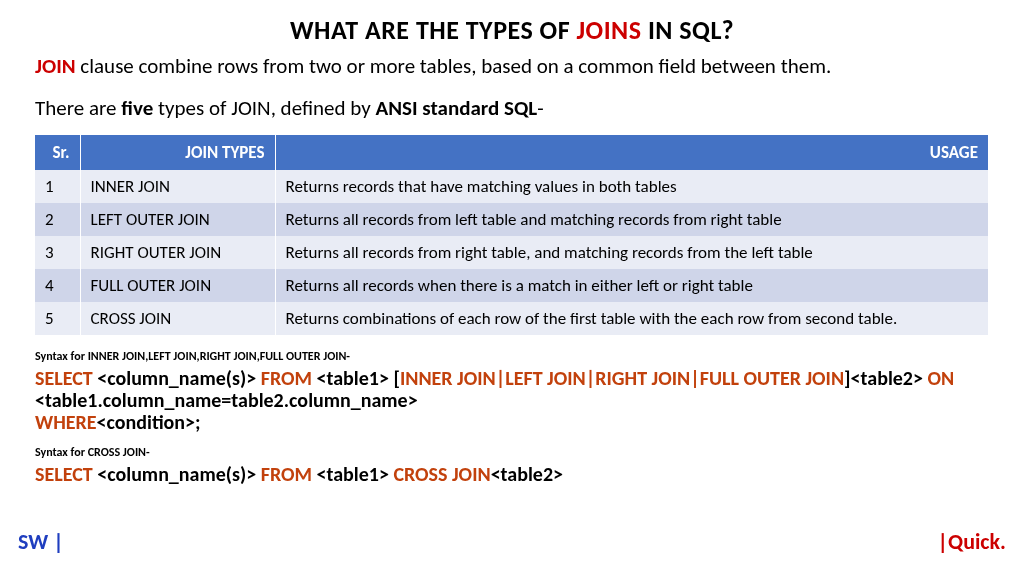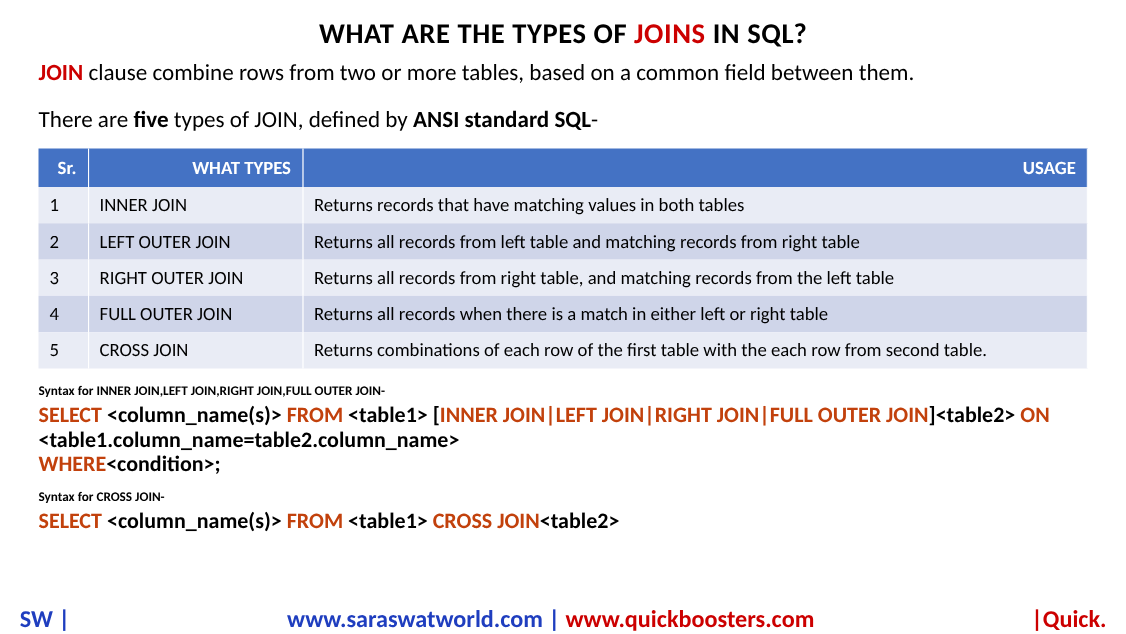--- a/index.html
+++ b/index.html
@@ -67,21 +67,21 @@
   }
   .syntax {
     font-size: 20px;
     font-weight: 700;
     line-height: 1.1;
     margin-bottom: 6px;
   }
   .syntax .kw { color: #c2410c; }
   .footer {
     position: absolute;
-    bottom: 0;
+    bottom: 21px;
     left: 0;
     width: 1024px;
     padding: 0 18px;
     display: flex;
     justify-content: space-between;
     align-items: flex-end;
     font-size: 22px;
     font-weight: 700;
   }
   .footer .left { color: #1f3ebf; }
@@ -101,21 +101,21 @@
 </div>
 
 <div class="intro2">
   <span>There are </span><b>five</b><span> types of JOIN, defined by </span><b>ANSI standard SQL</b><span>-</span>
 </div>
 
 <table>
   <thead>
     <tr>
       <th>Sr.</th>
-      <th>WHAT TYPES</th>
+      <th>JOIN TYPES</th>
       <th>USAGE</th>
     </tr>
   </thead>
   <tbody>
     <tr>
       <td>1</td>
       <td>INNER JOIN</td>
       <td>Returns records that have matching values in both tables</td>
     </tr>
     <tr>
@@ -146,17 +146,14 @@
   <span class="kw">SELECT</span><span> &lt;column_name(s)&gt; </span><span class="kw">FROM</span><span> &lt;table1&gt; [</span><span class="kw">INNER JOIN|LEFT JOIN|RIGHT JOIN|FULL OUTER JOIN</span><span>]&lt;table2&gt; </span><span class="kw">ON</span><span> &lt;table1.column_name=table2.column_name&gt; </span><br><span class="kw">WHERE</span><span>&lt;condition&gt;;</span>
 </div>
 
 <div class="syntax-hdr">Syntax for CROSS JOIN-</div>
 <div class="syntax">
   <span class="kw">SELECT</span><span> &lt;column_name(s)&gt; </span><span class="kw">FROM</span><span> &lt;table1&gt; </span><span class="kw">CROSS JOIN</span><span>&lt;table2&gt;</span>
 </div>
 
 <div class="footer">
   <div class="left">SW |</div>
-  <div class="center">
-    <span>www.saraswatworld.com | </span><span class="r">www.quickboosters.com</span>
-  </div>
   <div class="right">|Quick.</div>
 </div>
 
 </body></html>

